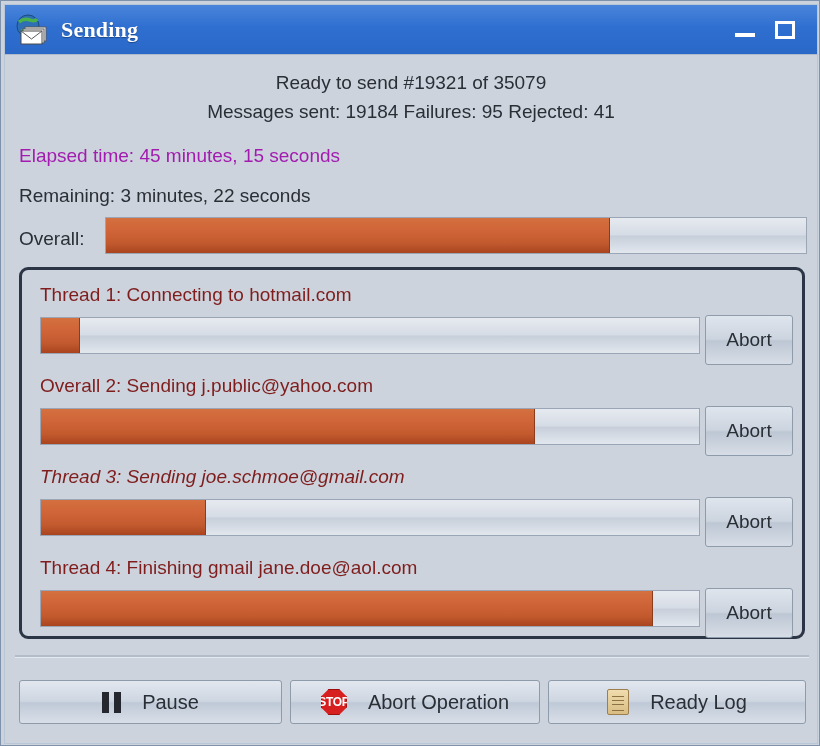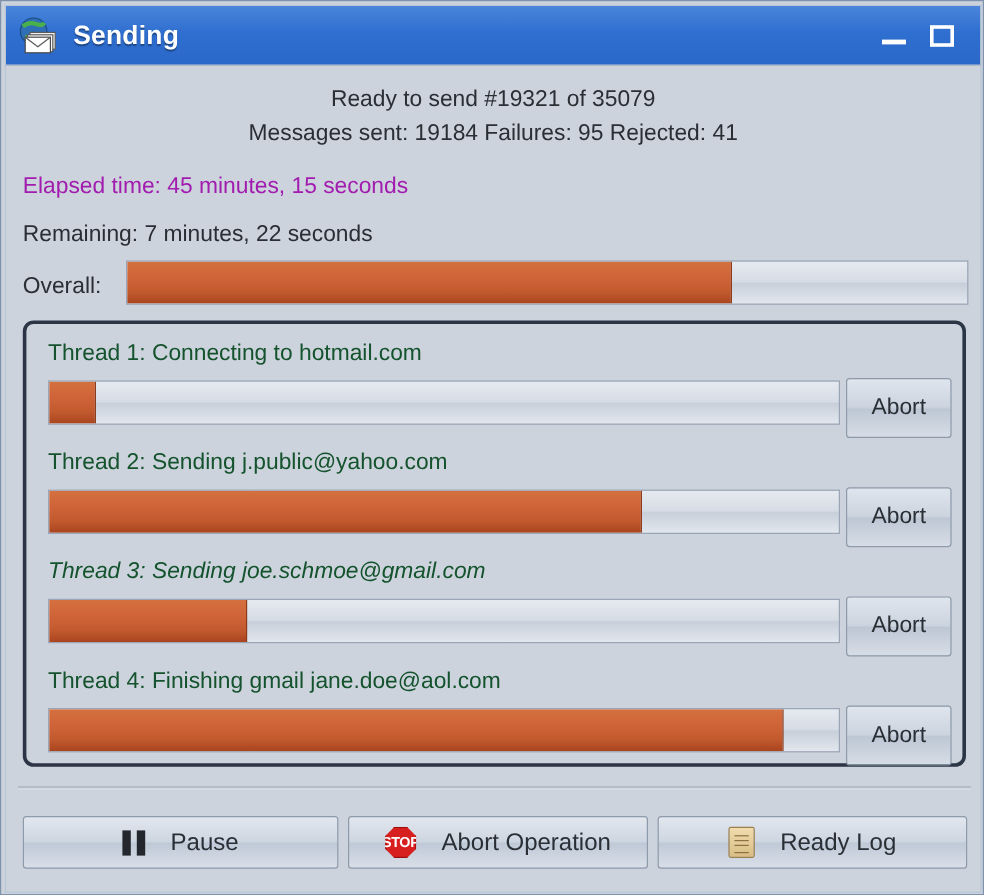--- a/index.html
+++ b/index.html
@@ -24,20 +24,21 @@
     position: absolute;
     left: 3px; top: 3px;
     width: 814px;
     height: 50px;
     box-sizing: border-box;
     background: linear-gradient(to bottom, #4a85db 0%, #2f6fd0 45%, #2a68c8 100%);
     border: 1px solid #b9c6d6;
     border-bottom: none;
     display: flex;
     align-items: center;
+    font-family: Liberation Serif, serif;
   }
   #app-icon {
     width: 34px; height: 32px;
     margin-left: 10px;
     position: relative;
     flex: none;
   }
   #title-text {
     color: #ffffff;
     font-size: 22px;
@@ -121,21 +122,21 @@
     box-sizing: border-box;
     border: 3px solid #2b3545;
     border-radius: 9px;
     background: #ccd3dc;
   }
   .thread-row { position: absolute; left: 0; width: 100%; }
   .thread-label {
     position: absolute;
     left: 18px;
     font-size: 19px;
-    color: #14532d;
+    color: #7f1d1d;
     white-space: nowrap;
   }
   .thread-bar {
     position: absolute;
     left: 18px;
     width: 660px;
     height: 37px;
   }
   .abort-btn {
     position: absolute;
@@ -252,39 +253,39 @@
       </div>
     </div>
   </div>
 
   <div id="client">
 
     <div id="status1" class="status-line">Ready to send #19321 of 35079</div>
     <div id="status2" class="status-line">Messages sent: 19184  Failures: 95  Rejected: 41</div>
 
     <div id="elapsed">Elapsed time:  45 minutes, 15 seconds</div>
-    <div id="remaining">Remaining: 7 minutes, 22 seconds</div>
+    <div id="remaining">Remaining: 3 minutes, 22 seconds</div>
 
     <div id="overall-label">Overall:</div>
     <div id="overall-bar" class="pbar">
       <div class="pfill" id="overall-fill" style="width: 72%;"></div>
     </div>
 
     <div id="threads-group">
 
       <div class="thread-row" style="top:14px;">
         <div class="thread-label" style="top:0;">Thread 1:  Connecting to hotmail.com</div>
         <div class="thread-bar pbar" style="top:33px;">
           <div class="pfill" style="width: 6%;"></div>
         </div>
         <div class="abort-btn" style="top:31px;">Abort</div>
       </div>
 
       <div class="thread-row" style="top:105px;">
-        <div class="thread-label" style="top:0;">Thread 2:  Sending j.public@yahoo.com</div>
+        <div class="thread-label" style="top:0;">Overall 2:  Sending j.public@yahoo.com</div>
         <div class="thread-bar pbar" style="top:33px;">
           <div class="pfill" style="width: 75%;"></div>
         </div>
         <div class="abort-btn" style="top:31px;">Abort</div>
       </div>
 
       <div class="thread-row" style="top:196px;">
         <div class="thread-label" style="top:0;font-style:italic;">Thread 3:  Sending joe.schmoe@gmail.com</div>
         <div class="thread-bar pbar" style="top:33px;">
           <div class="pfill" style="width: 25%;"></div>

